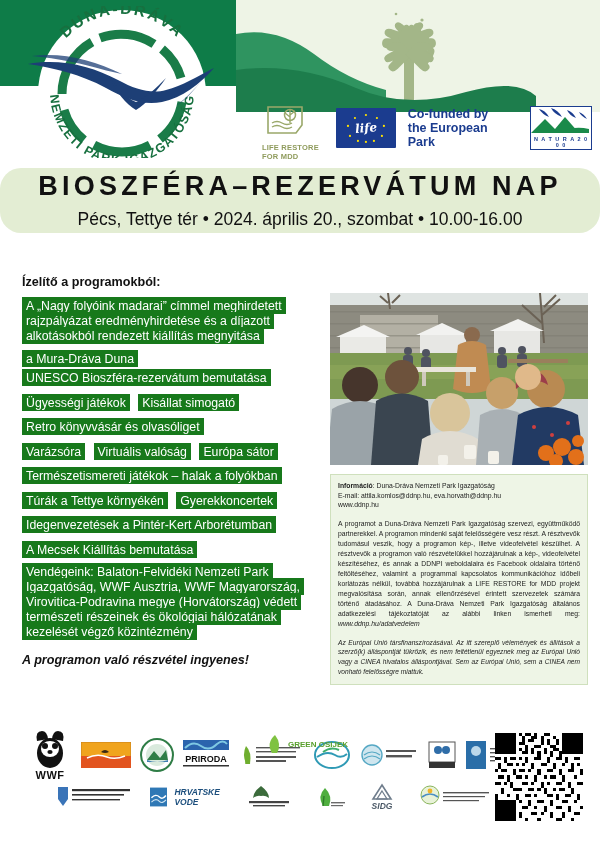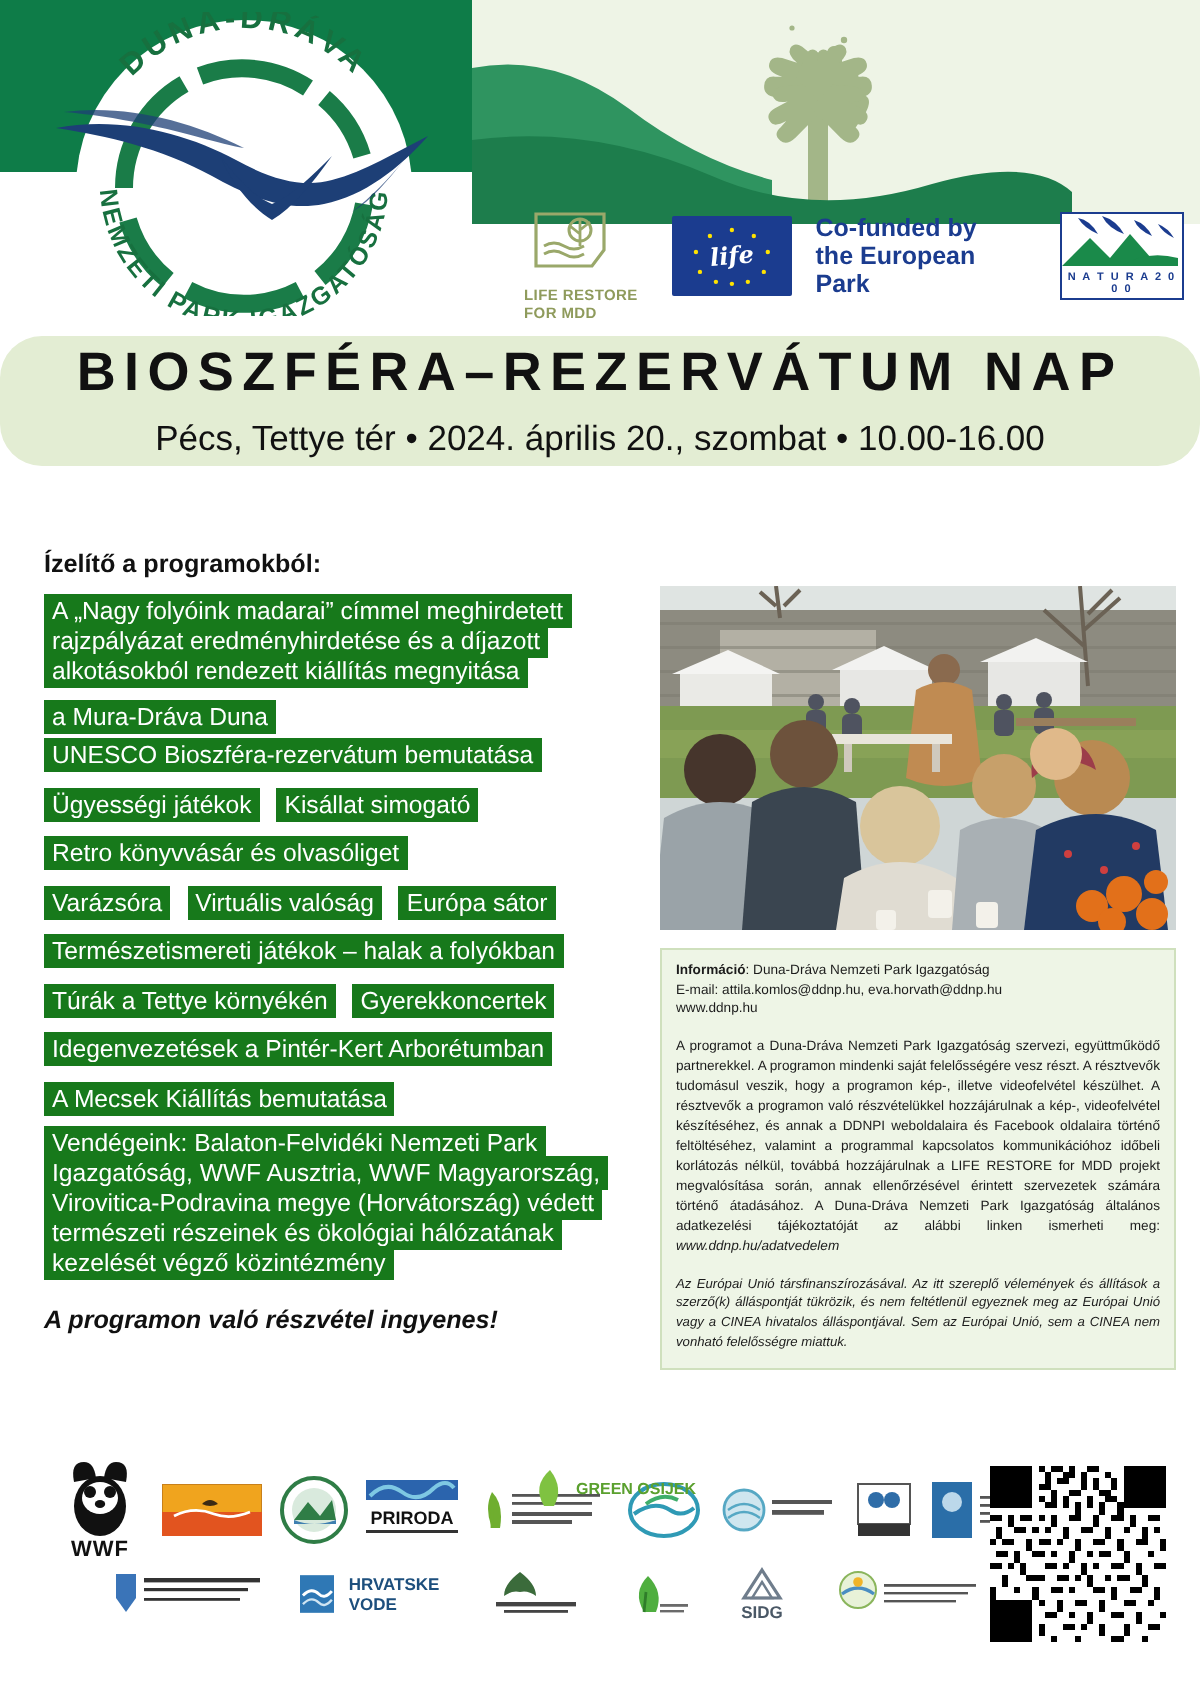--- a/index.html
+++ b/index.html
@@ -68,21 +68,21 @@
   .info-head b{font-weight:bold;}
   .info-body{font-size:6.8px;color:#1c1c1c;line-height:10px;margin-top:9px;text-align:justify;}
   .info-body i{font-style:italic;}
   .info-disclaimer{font-size:6.6px;font-style:italic;color:#1c1c1c;line-height:9.6px;
     margin-top:9px;text-align:justify;}
 
   
   .footer{position:absolute;left:0;top:723px;width:600px;height:125px;background:#fff;}
   .logorows{position:absolute;left:28px;top:12px;width:420px;}
   .logorow{display:flex;align-items:center;gap:9px;height:40px;}
-  .logorow.r2{gap:16px;margin-top:2px;padding-left:26px;}
+  .logorow.r2{gap:16px;margin-top:2px;padding-left:26px;font-style:italic;}
   .qr{position:absolute;left:495px;top:10px;width:88px;height:88px;background:#fff;}
   .tinylogo{display:flex;align-items:center;justify-content:center;}
   .wwf{width:44px;height:52px;position:relative;}
   .wwf-word{position:absolute;left:0;right:0;bottom:0;text-align:center;font-size:11px;
     font-weight:bold;color:#111;letter-spacing:.5px;}
 </style>
 </head>
 <body>
 
 <div class="poster">

